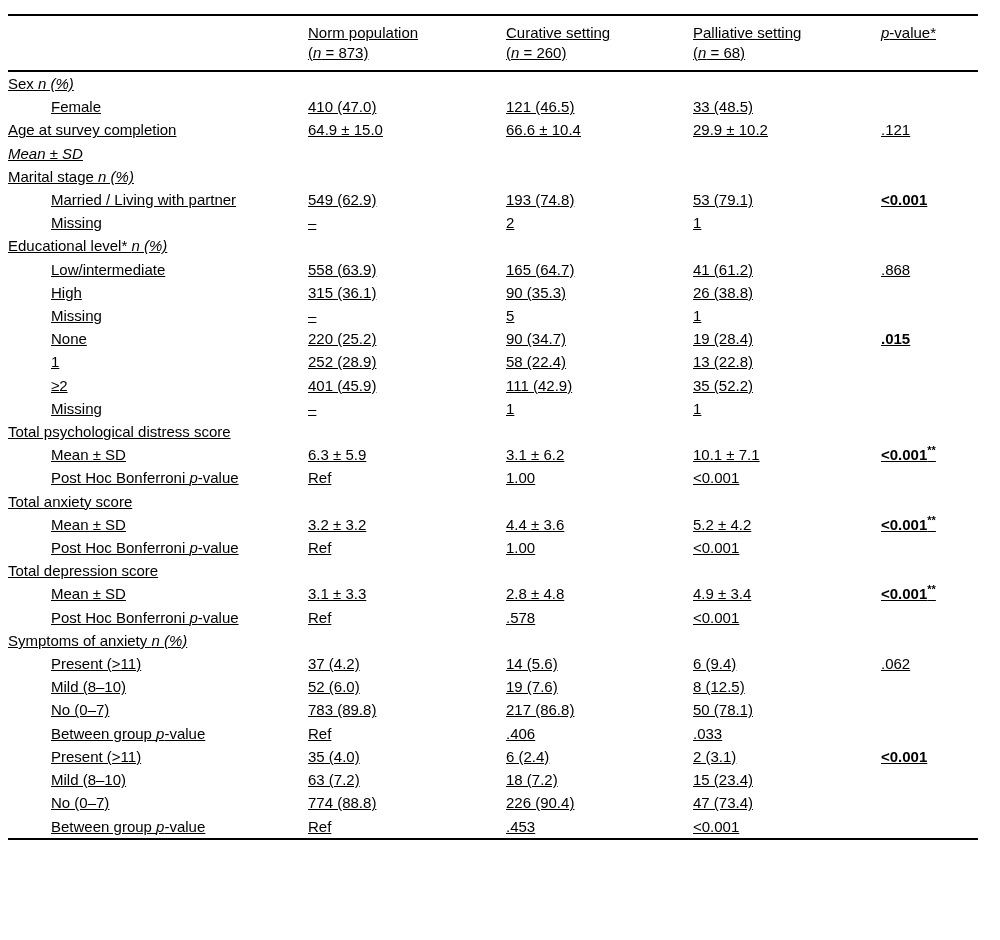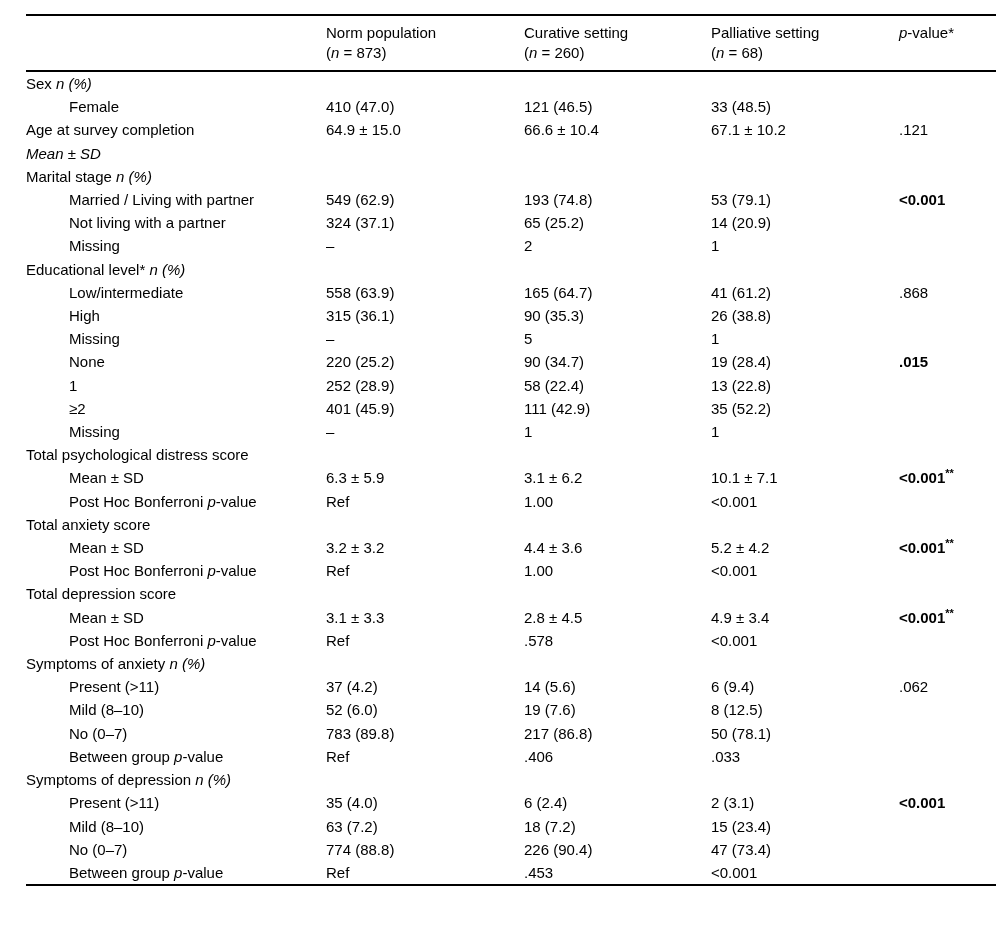--- a/index.html
+++ b/index.html
@@ -4,22 +4,23 @@
 <style>
   * { box-sizing: border-box; margin: 0; padding: 0; }
   html, body {
     width: 1000px; height: 940px;
     background: #ffffff;
     font-family: "Liberation Sans", sans-serif;
     color: #000000;
   }
   .table-wrap {
     position: absolute;
-    left: 26px; top: 14px;
+    left: 8px; top: 14px;
     width: 970px;
+    text-decoration: underline;
   }
   table.stat-table {
     width: 100%;
     border-collapse: collapse;
     table-layout: fixed;
     font-size: 15px;
   }
   table.stat-table thead th {
     font-weight: normal;
     text-align: left;
@@ -107,21 +108,21 @@
           <th class="lbl indent"><span>Female</span></th>
           <td>410 (47.0)</td>
           <td>121 (46.5)</td>
           <td>33 (48.5)</td>
           <td></td>
         </tr>
         <tr>
           <th class="lbl"><span>Age at survey completion</span></th>
           <td>64.9 ± 15.0</td>
           <td>66.6 ± 10.4</td>
-          <td>67.1 ± 10.2</td>
+          <td>29.9 ± 10.2</td>
           <td>.121</td>
         </tr>
         <tr>
           <th class="lbl"><i>Mean ± SD</i></th>
           <td></td>
           <td></td>
           <td></td>
           <td></td>
         </tr>
         <tr>
@@ -132,27 +133,20 @@
           <td></td>
         </tr>
         <tr>
           <th class="lbl indent"><span>Married / Living with partner</span></th>
           <td>549 (62.9)</td>
           <td>193 (74.8)</td>
           <td>53 (79.1)</td>
           <td><span class="bold">&lt;0.001</span></td>
         </tr>
         <tr>
-          <th class="lbl indent"><span>Not living with a partner</span></th>
-          <td>324 (37.1)</td>
-          <td>65 (25.2)</td>
-          <td>14 (20.9)</td>
-          <td></td>
-        </tr>
-        <tr>
           <th class="lbl indent"><span>Missing</span></th>
           <td>–</td>
           <td>2</td>
           <td>1</td>
           <td></td>
         </tr>
         <tr>
           <th class="lbl"><span>Educational level* </span><i>n (%)</i></th>
           <td></td>
           <td></td>
@@ -253,21 +247,21 @@
         <tr>
           <th class="lbl"><span>Total depression score</span></th>
           <td></td>
           <td></td>
           <td></td>
           <td></td>
         </tr>
         <tr>
           <th class="lbl indent"><span>Mean ± SD</span></th>
           <td>3.1 ± 3.3</td>
-          <td>2.8 ± 4.5</td>
+          <td>2.8 ± 4.8</td>
           <td>4.9 ± 3.4</td>
           <td><span class="bold">&lt;0.001</span><sup class="stars">**</sup></td>
         </tr>
         <tr>
           <th class="lbl indent"><span>Post Hoc Bonferroni </span><i>p</i><span>-value</span></th>
           <td>Ref</td>
           <td>.578</td>
           <td>&lt;0.001</td>
           <td></td>
         </tr>
@@ -300,27 +294,20 @@
           <td></td>
         </tr>
         <tr>
           <th class="lbl indent"><span>Between group </span><i>p</i><span>-value</span></th>
           <td>Ref</td>
           <td>.406</td>
           <td>.033</td>
           <td></td>
         </tr>
         <tr>
-          <th class="lbl"><span>Symptoms of depression </span><i>n (%)</i></th>
-          <td></td>
-          <td></td>
-          <td></td>
-          <td></td>
-        </tr>
-        <tr>
           <th class="lbl indent"><span>Present (&gt;11)</span></th>
           <td>35 (4.0)</td>
           <td>6 (2.4)</td>
           <td>2 (3.1)</td>
           <td><span class="bold">&lt;0.001</span></td>
         </tr>
         <tr>
           <th class="lbl indent"><span>Mild (8–10)</span></th>
           <td>63 (7.2)</td>
           <td>18 (7.2)</td>

